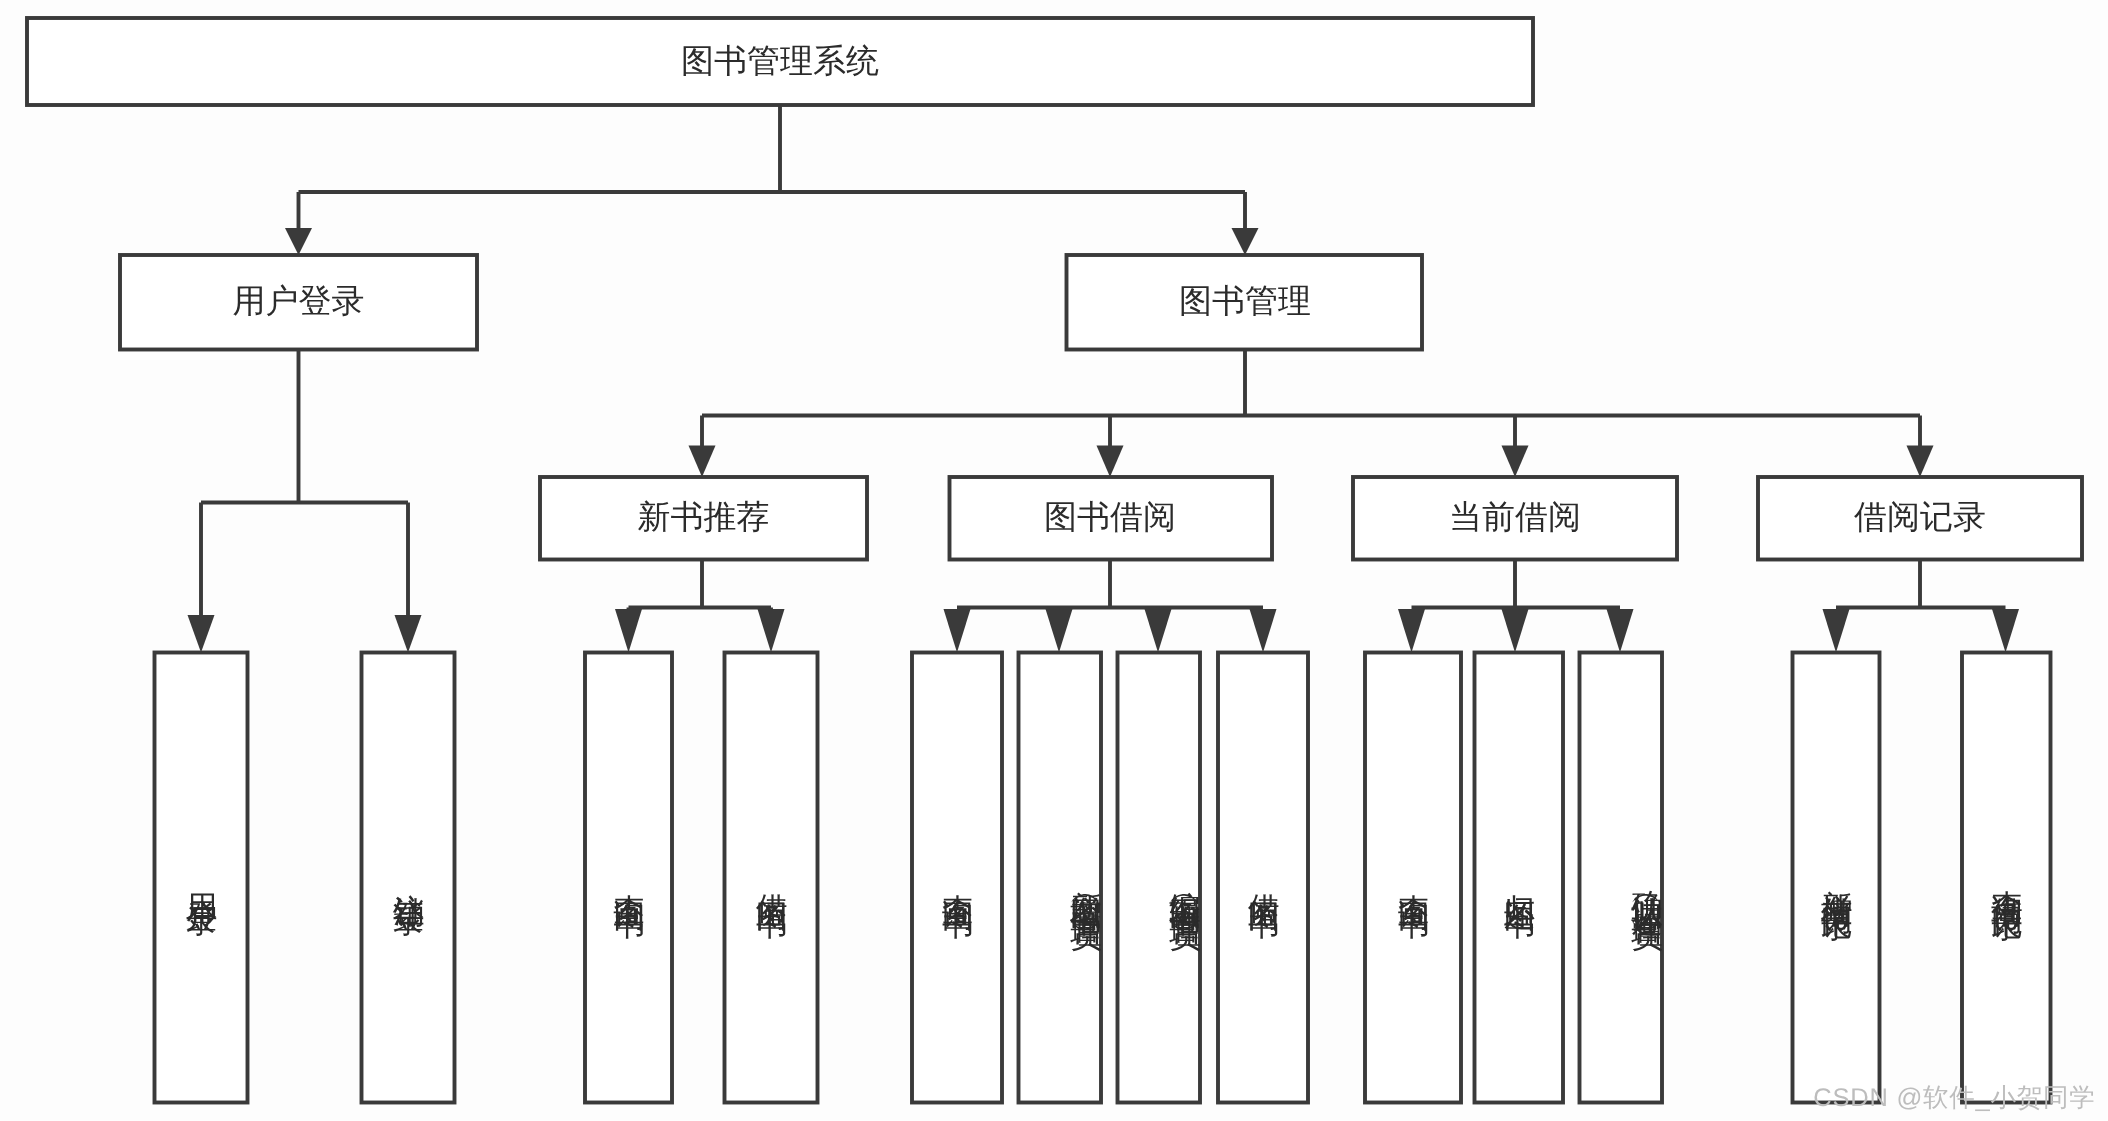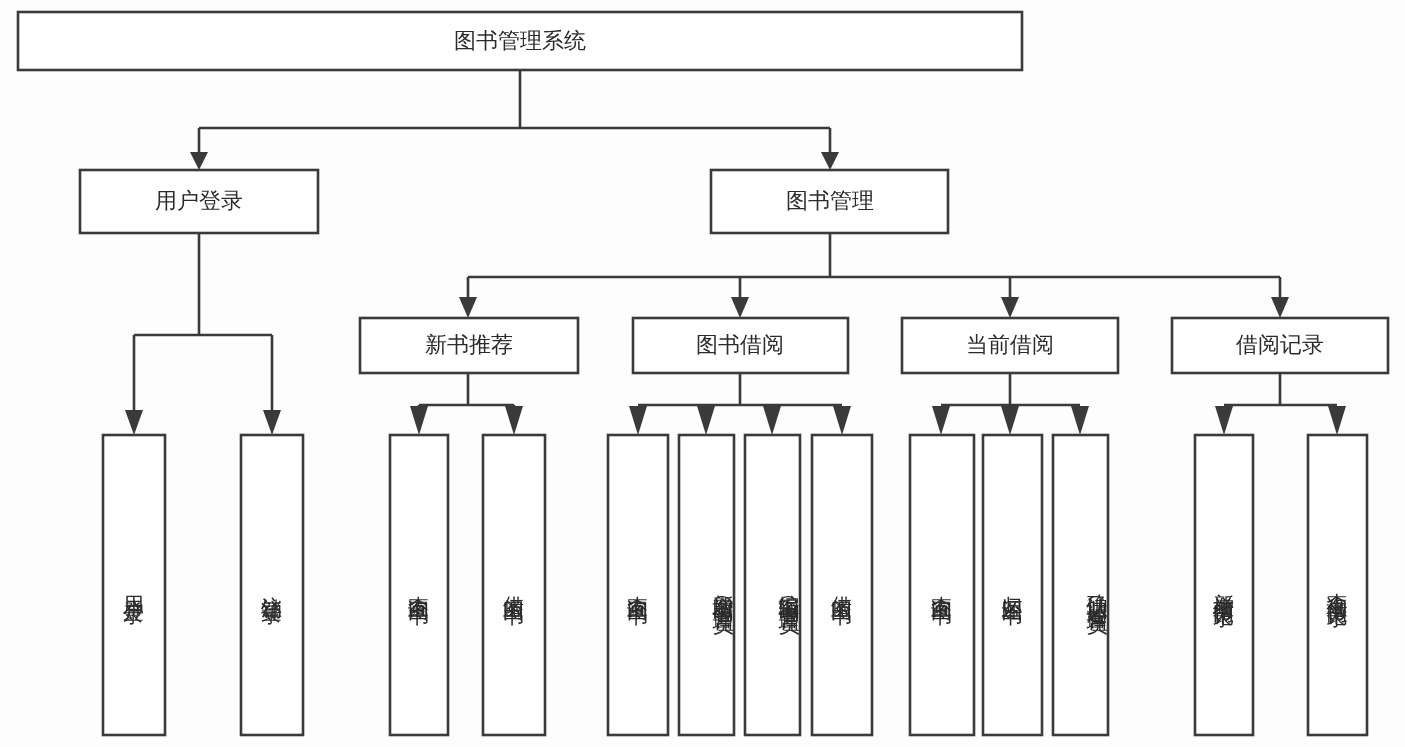--- a/index.html
+++ b/index.html
@@ -202,14 +202,15 @@
   <div class="leaf-label" style="left:608px; top:435px; width:60px; height:300px;">查询图书</div>
   <div class="leaf-label" style="left:679px; top:435px; width:55px; height:300px; align-items:flex-start; padding-top:10px; box-sizing:border-box;">新增图书（管理员）</div>
   <div class="leaf-label" style="left:745px; top:435px; width:55px; height:300px; align-items:flex-start; padding-top:10px; box-sizing:border-box;">编辑图书（管理员）</div>
   <div class="leaf-label" style="left:812px; top:435px; width:60px; height:300px;">借阅图书</div>
   <div class="leaf-label" style="left:910px; top:435px; width:64px; height:300px;">查询图书</div>
   <div class="leaf-label" style="left:983px; top:435px; width:59px; height:300px;">归还图书</div>
   <div class="leaf-label" style="left:1053px; top:435px; width:55px; height:300px; align-items:flex-start; padding-top:10px; box-sizing:border-box;">确认归还（管理员）</div>
   <div class="leaf-label" style="left:1195px; top:435px; width:58px; height:300px;">新增借阅记录</div>
   <div class="leaf-label" style="left:1308px; top:435px; width:59px; height:300px;">查询借阅记录</div>
 
+  <div class="watermark">CSDN @软件_小贺同学</div>
 
 </div>
 
 </body></html>

